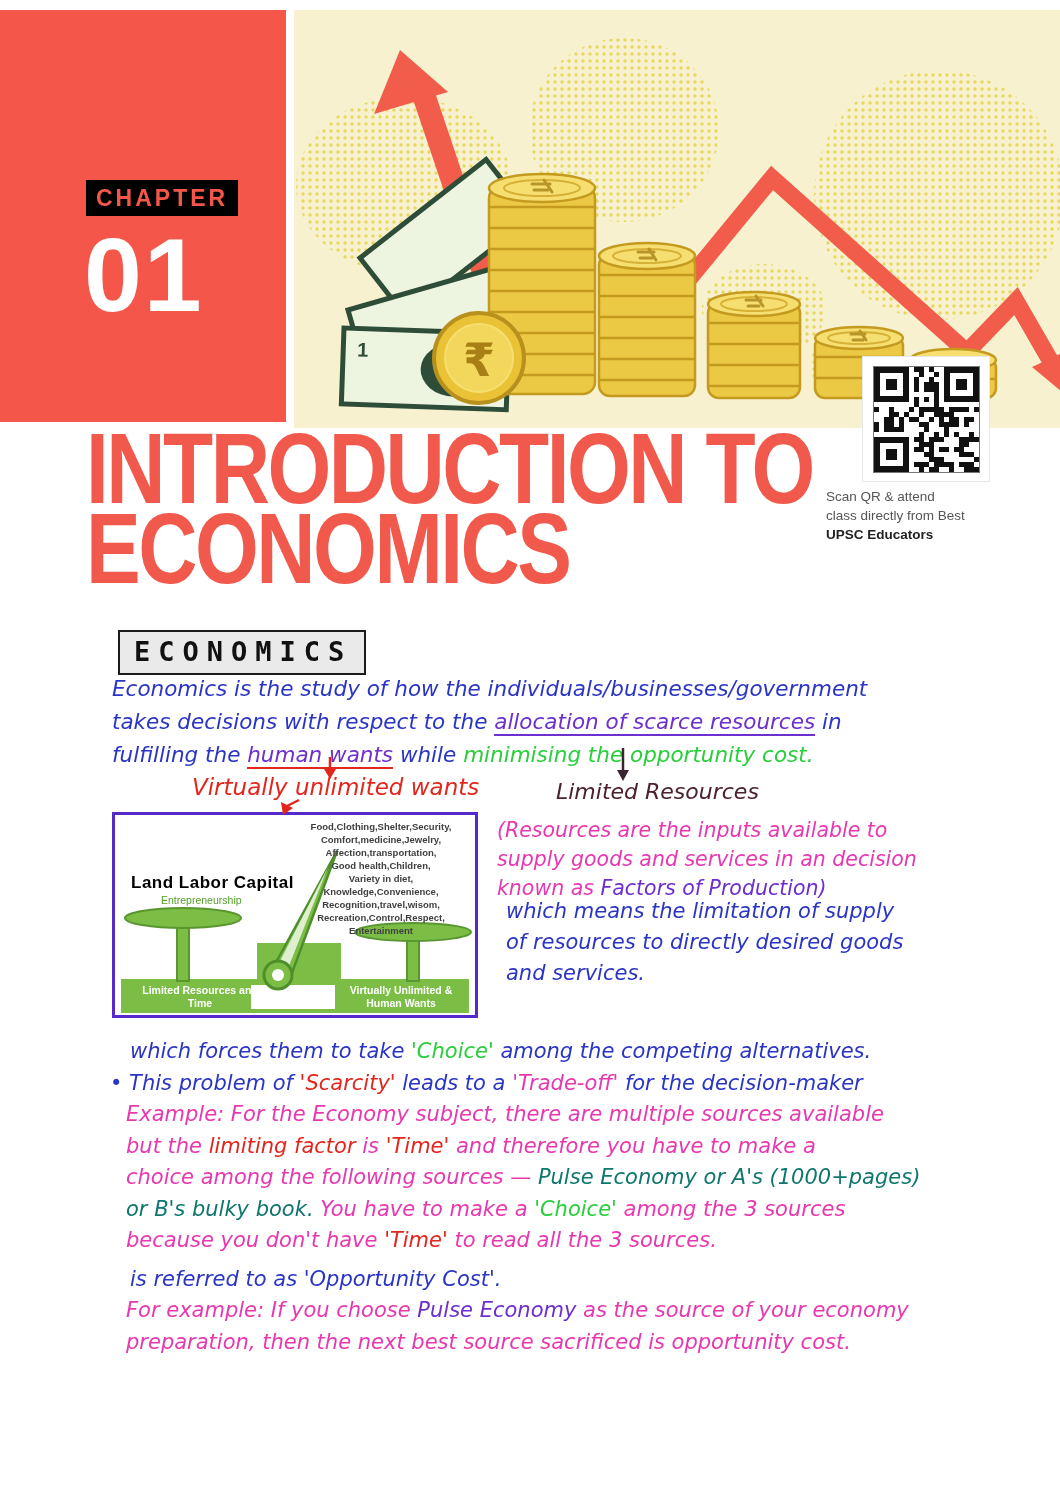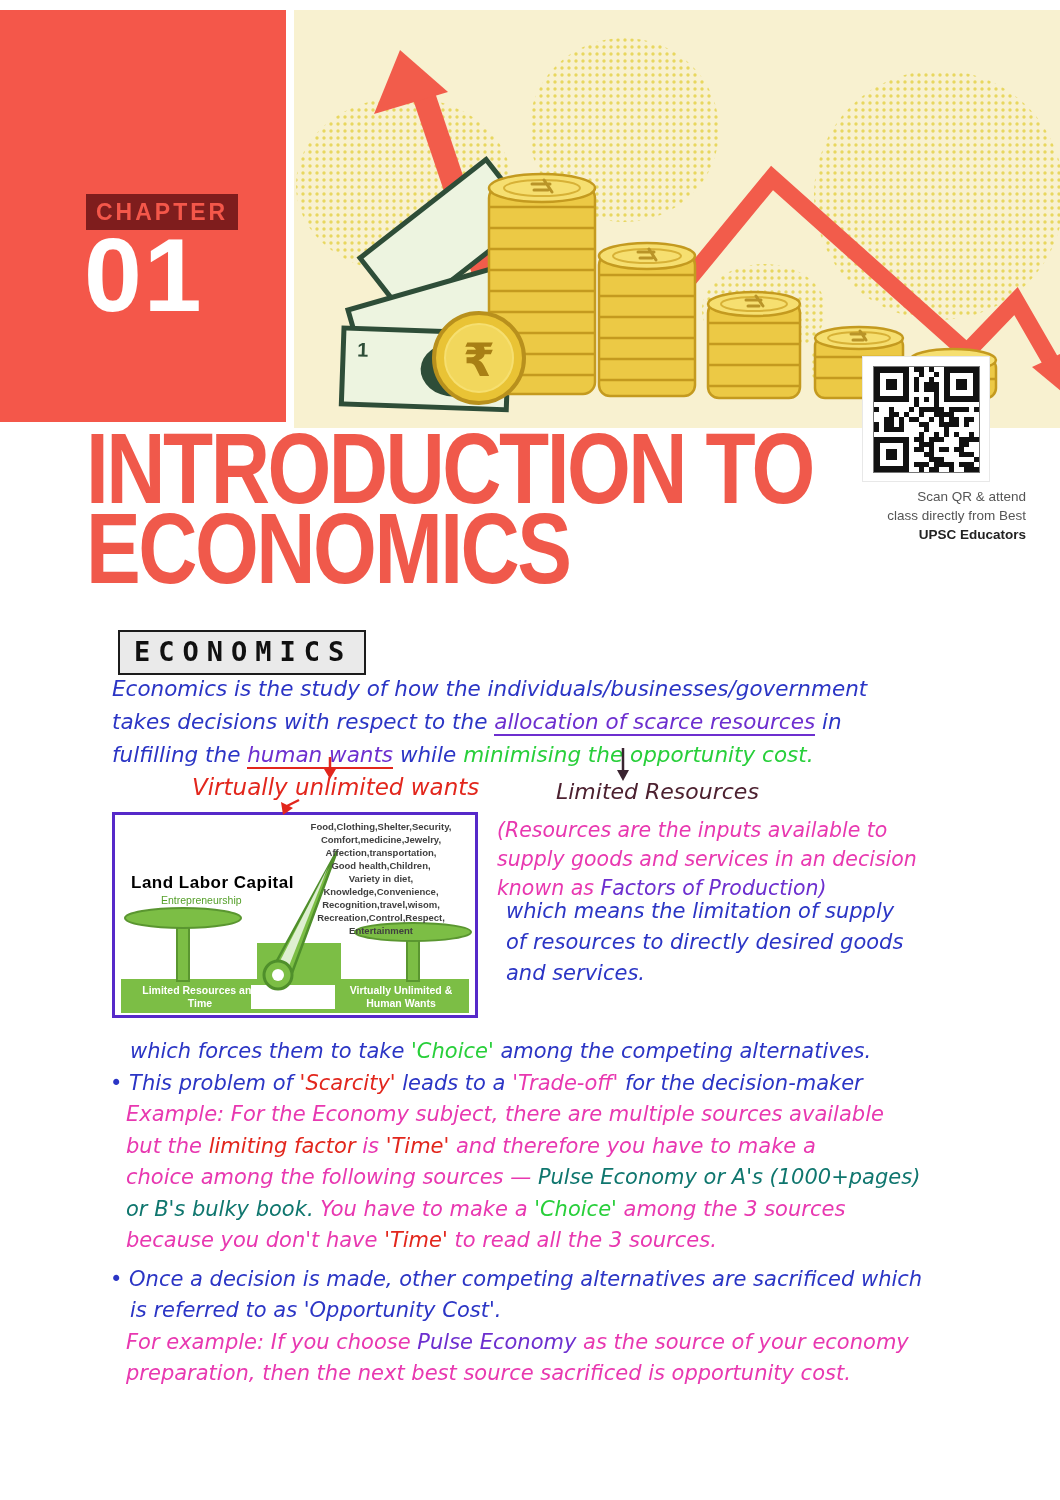--- a/index.html
+++ b/index.html
@@ -8,21 +8,21 @@
     width:1060px; height:1500px; position:relative;
     font-family:"Liberation Sans", sans-serif; overflow:hidden;
   }
 
   
   .chapter-block {
     position:absolute; left:0; top:10px; width:286px; height:412px;
     background:#f4574a;
   }
   .chapter-label {
-    position:absolute; left:86px; top:184px; background:#7f1d1d;
+    position:absolute; left:86px; top:170px; background:#000000;
     color:#f4574a; font-weight:bold; font-size:23px; letter-spacing:3px;
     padding:5px 10px 4px 10px;
   }
   .chapter-number {
     position:absolute; left:84px; top:200px; color:#ffffff;
     font-weight:bold; font-size:104px; line-height:1.25; letter-spacing:2px;
   }
   .banner {
     position:absolute; left:294px; top:10px; width:766px; height:418px;
     background:#f8f1d0; overflow:hidden;
@@ -35,21 +35,21 @@
   }
   .qr-code {
     position:absolute; left:11px; top:10px; width:105px; height:105px;
     background:#ffffff; outline:1px solid #777;
   }
   .qm { position:absolute; width:5px; height:5px; background:#111; }
   .qf { position:absolute; width:35px; height:35px; border:6px solid #111; background:#fff; }
   .qf::after { content:""; position:absolute; left:6px; top:6px; width:11px; height:11px; background:#111; }
   .qf.tl { left:0; top:0; } .qf.tr { right:0; top:0; } .qf.bl { left:0; bottom:0; }
   .qr-caption {
-    position:absolute; left:826px; top:487px; width:200px; text-align:right;
+    position:absolute; left:826px; top:487px; width:200px; text-align:left;
     font-size:13.5px; color:#555; line-height:19px;
   }
   .qr-caption .bold { color:#222; font-weight:bold; }
 
   
   .page-title {
     position:absolute; left:86px; top:428px;
     color:#f0594b; font-weight:bold; font-size:100px; line-height:80px;
     letter-spacing:-3px; white-space:pre-line;
     transform:scaleX(0.82); transform-origin:left top;
@@ -410,21 +410,20 @@
       <div class="hw-line"><span class="ink-blue">• This problem of </span><span class="ink-red">'Scarcity'</span><span class="ink-blue"> leads to a </span><span class="ink-pink">'Trade-off'</span><span class="ink-blue"> for the decision-maker</span></div>
     </div>
   <div class="ex-block">
       <div class="hw-line"><span class="ink-pink">Example: For the Economy subject, there are multiple sources available</span></div>
       <div class="hw-line"><span class="ink-pink">but the </span><span class="ink-red">limiting factor</span><span class="ink-pink"> is </span><span class="ink-red">'Time'</span><span class="ink-pink"> and therefore you have to make a</span></div>
       <div class="hw-line"><span class="ink-pink">choice among the following sources — </span><span class="ink-bluev">Pulse Economy or A's (1000+pages)</span></div>
       <div class="hw-line"><span class="ink-bluev">or B's bulky book. </span><span class="ink-pink">You have to make a </span><span class="ink-green">'Choice'</span><span class="ink-pink"> among the 3 sources</span></div>
       <div class="hw-line"><span class="ink-pink">because you don't have </span><span class="ink-red">'Time'</span><span class="ink-pink"> to read all the 3 sources.</span></div>
     </div>
   <div class="gap-top">
-      <div class="hw-line"><span class="ink-blue">• Once a decision is made, other competing alternatives are sacrificed which</span></div>
       <div class="hw-line ind"><span class="ink-blue">is referred to as 'Opportunity Cost'.</span></div>
     </div>
   <div class="ex-block">
       <div class="hw-line"><span class="ink-pink">For example: If you choose </span><span class="ink-purple">Pulse Economy</span><span class="ink-pink"> as the source of your economy</span></div>
       <div class="hw-line"><span class="ink-pink">preparation, then the next best source sacrificed is opportunity cost.</span></div>
     </div>
 </div>
 
 <svg class="overlay-arrows" width="1060" height="1500">
 

